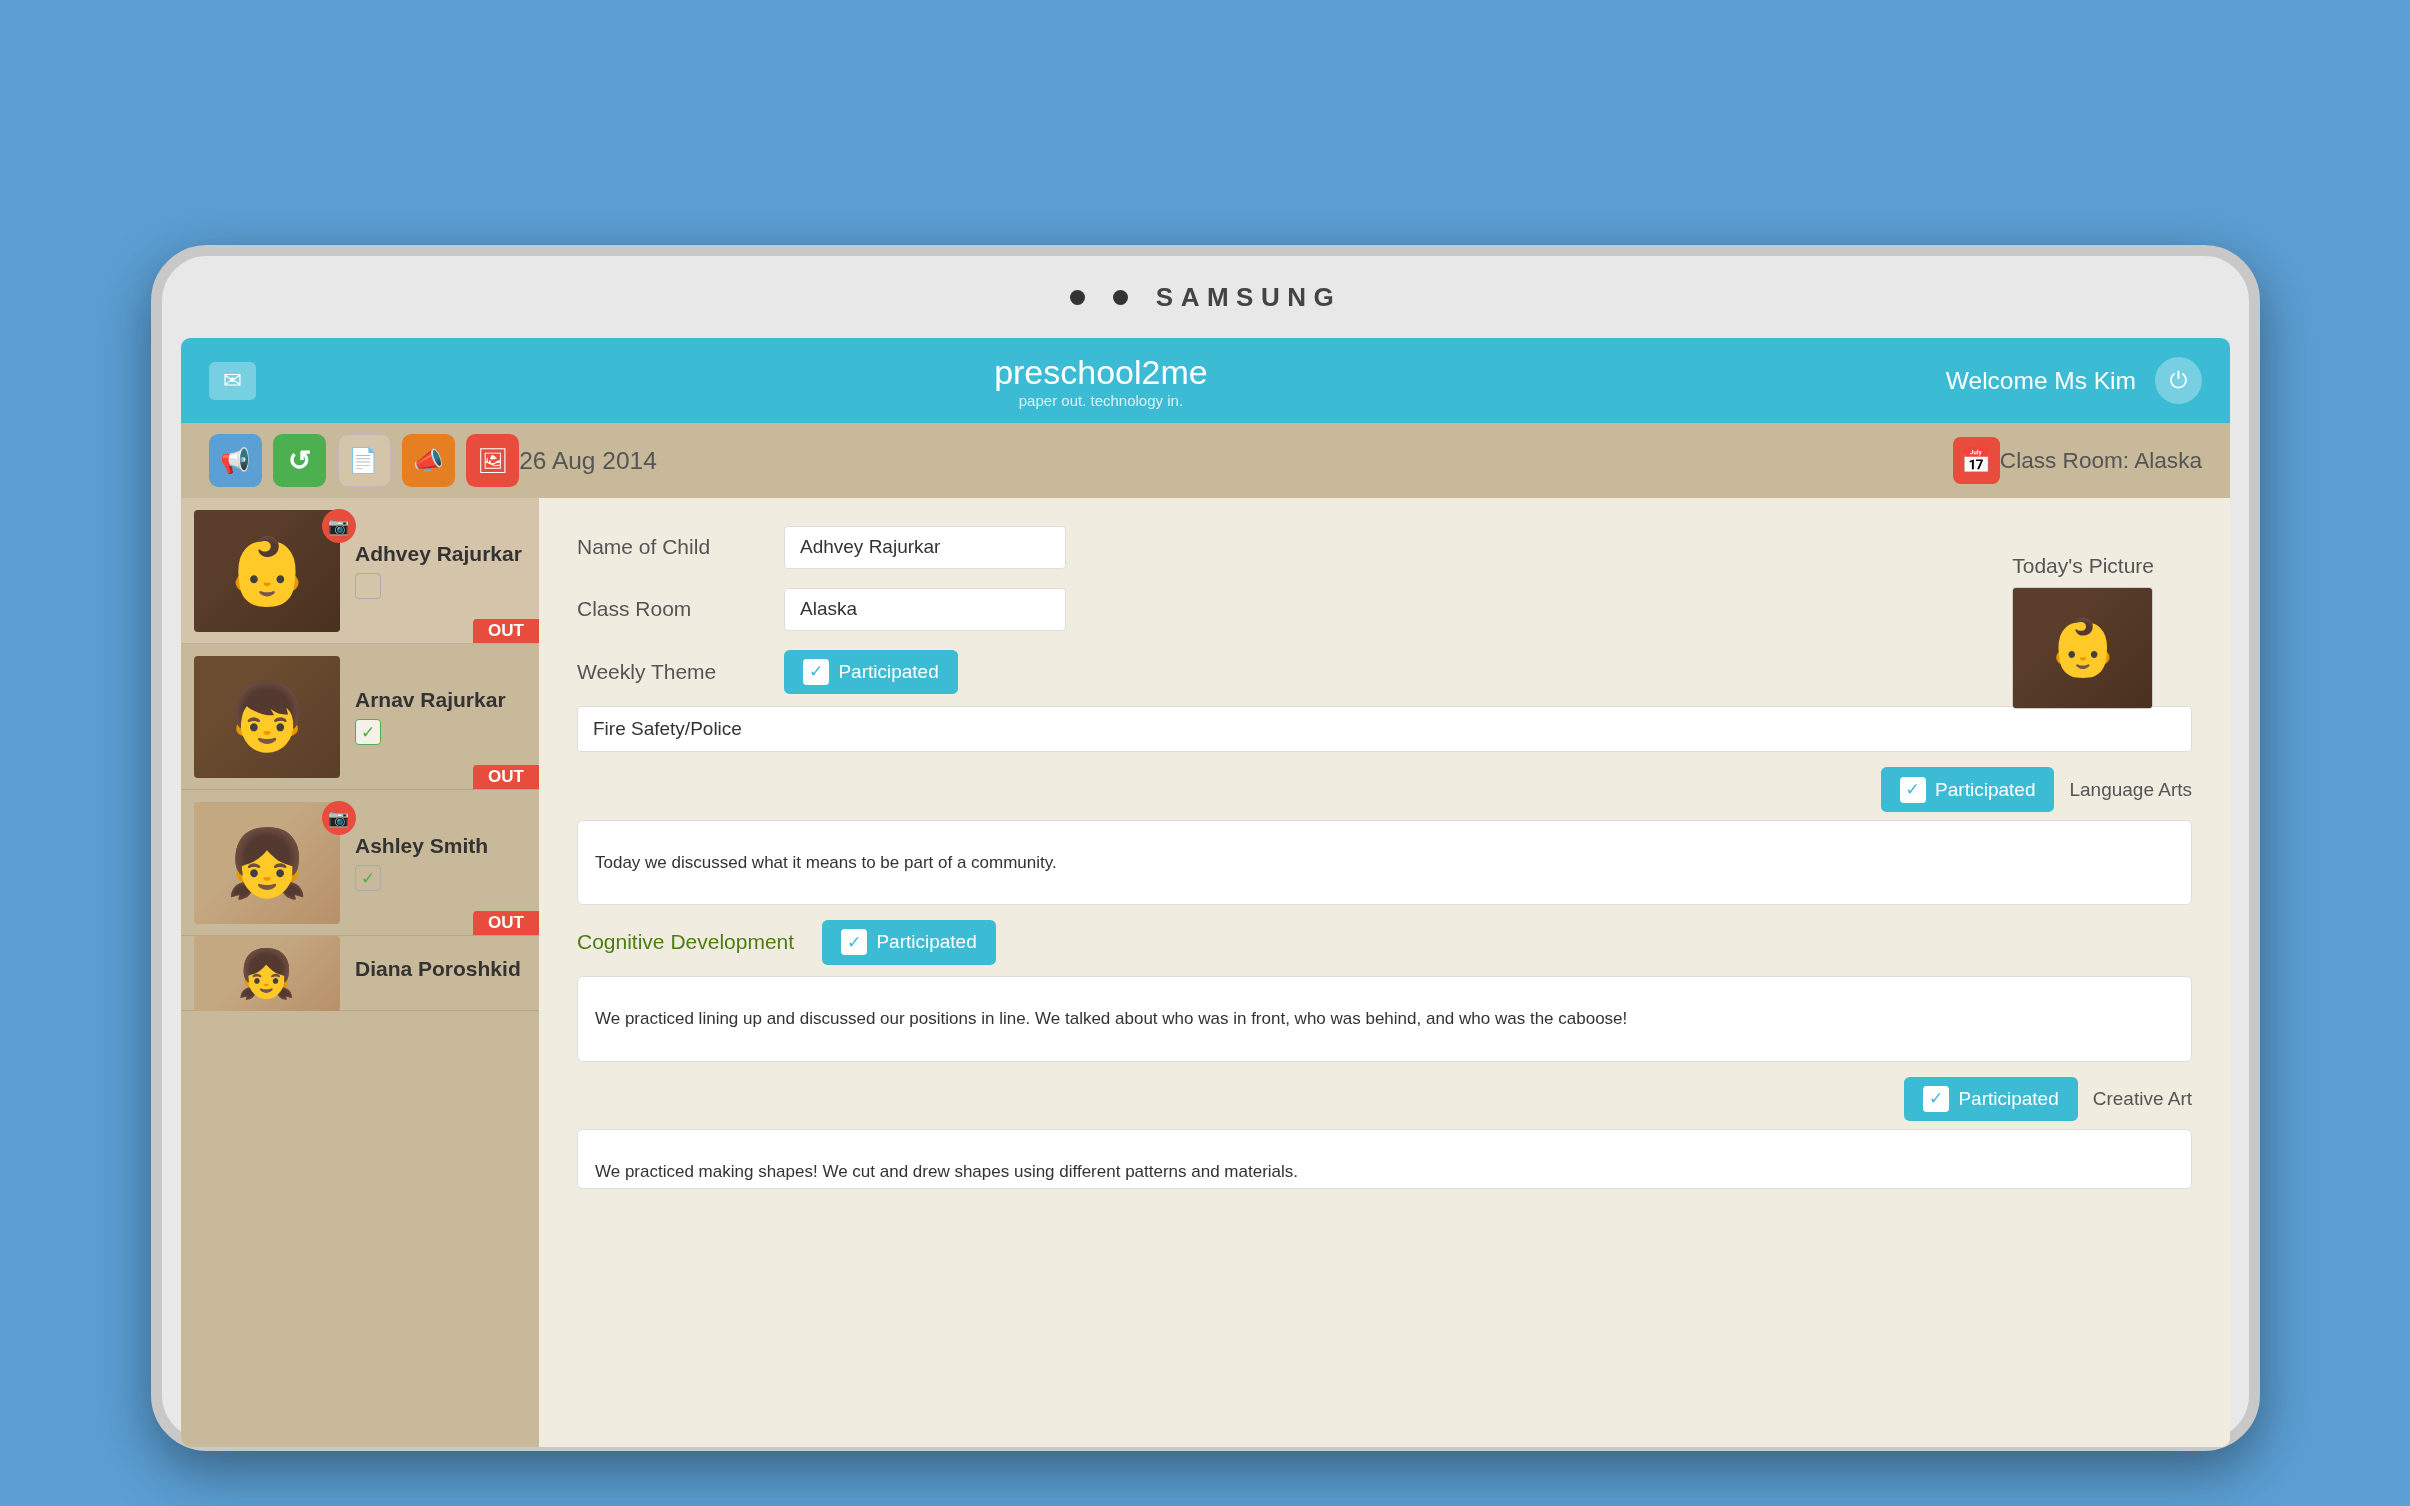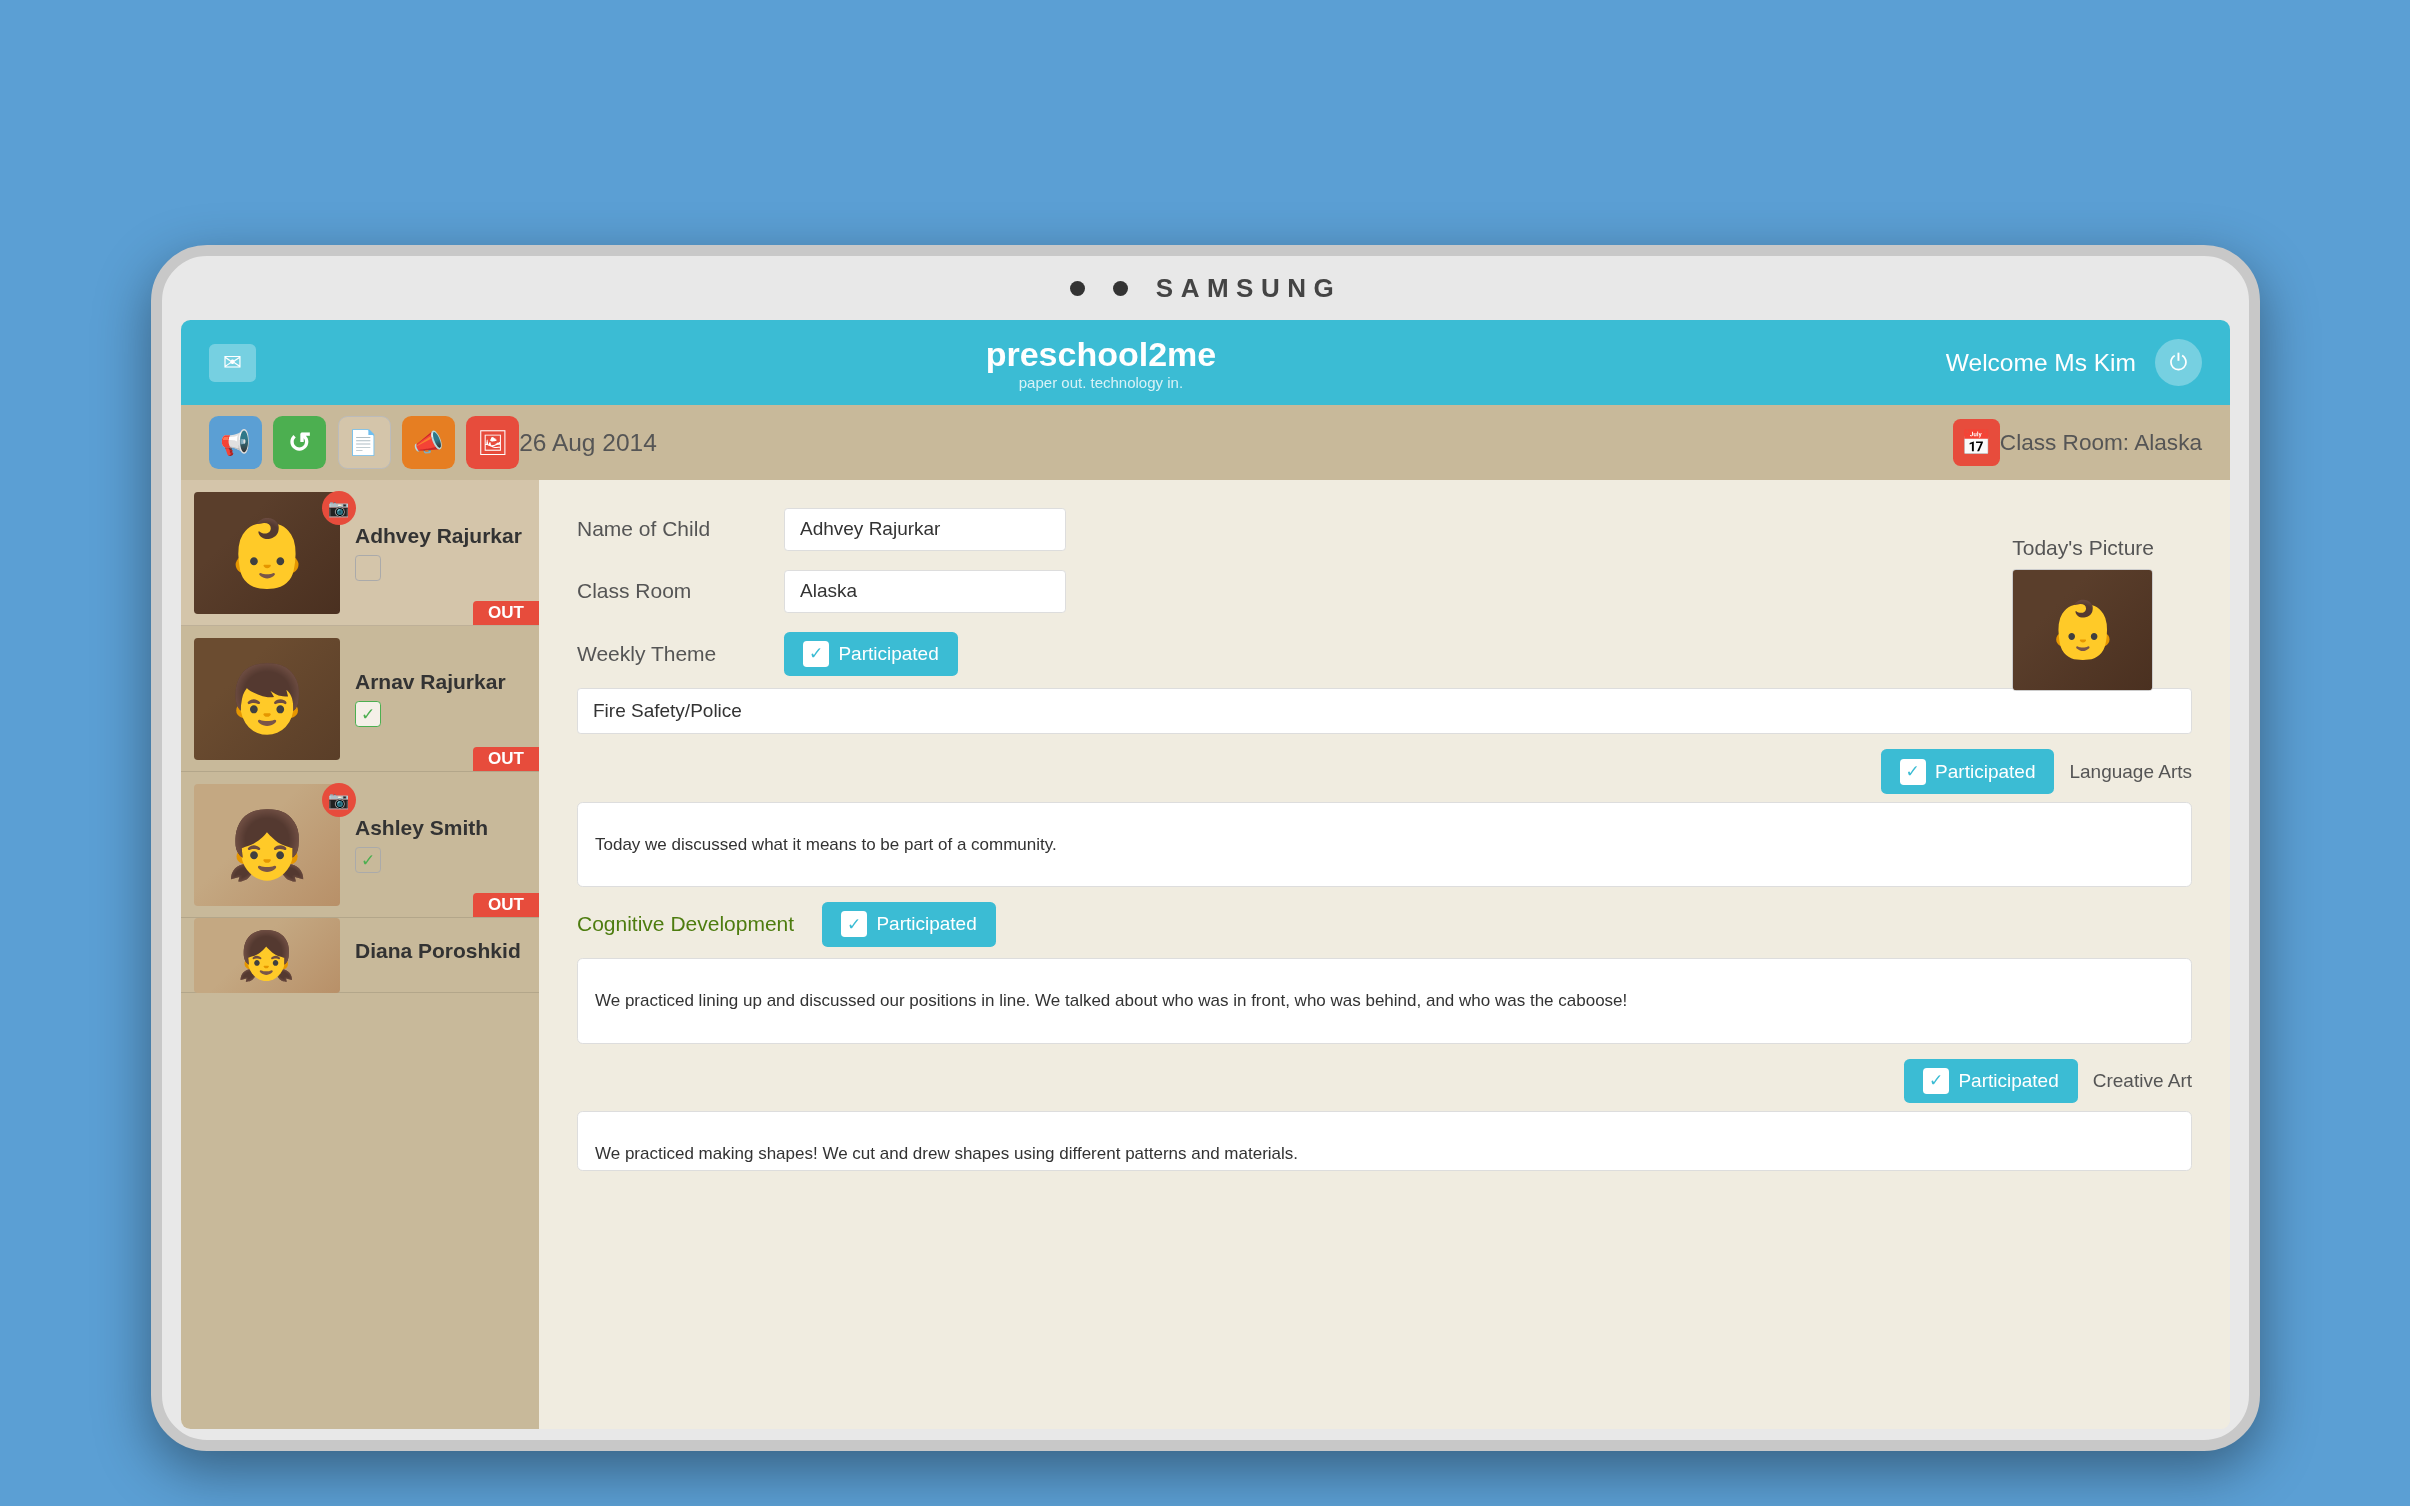--- a/index.html
+++ b/index.html
@@ -31,21 +31,21 @@
       background: #e8e8e8;
       border-radius: 56px;
       box-shadow: 0 19px 56px rgba(0,0,0,0.4);
       border: 11.3px solid #c8c8c8;
     }
 
     .tablet-top-bar {
       display: flex;
       align-items: center;
       justify-content: center;
-      height: 64px;
+      height: 82px;
       gap: 28px;
     }
 
     .tablet-dot {
       width: 15px;
       height: 15px;
       background: #333;
       border-radius: 50%;
     }
 
@@ -90,21 +90,21 @@
       font-size: 22.6px;
     }
 
     .header-brand {
       text-align: center;
     }
 
     .brand-name {
       color: white;
       font-size: 34px;
-      font-weight: bold;
+      font-weight: normal;
     }
 
     .brand-tagline {
       color: rgba(255,255,255,0.8);
       font-size: 15px;
     }
 
     .header-right {
       display: flex;
       align-items: center;

